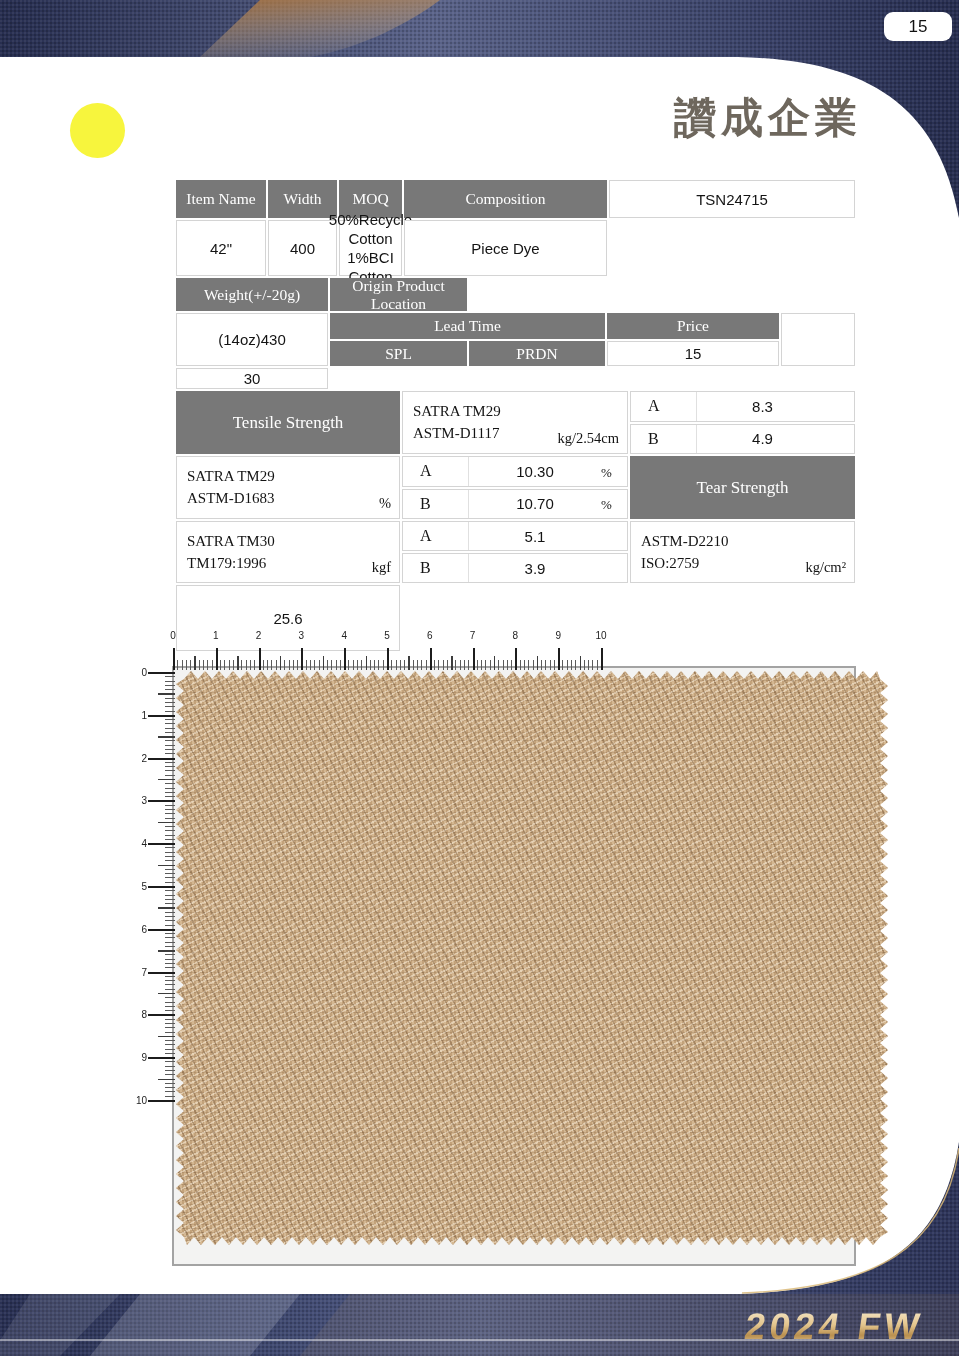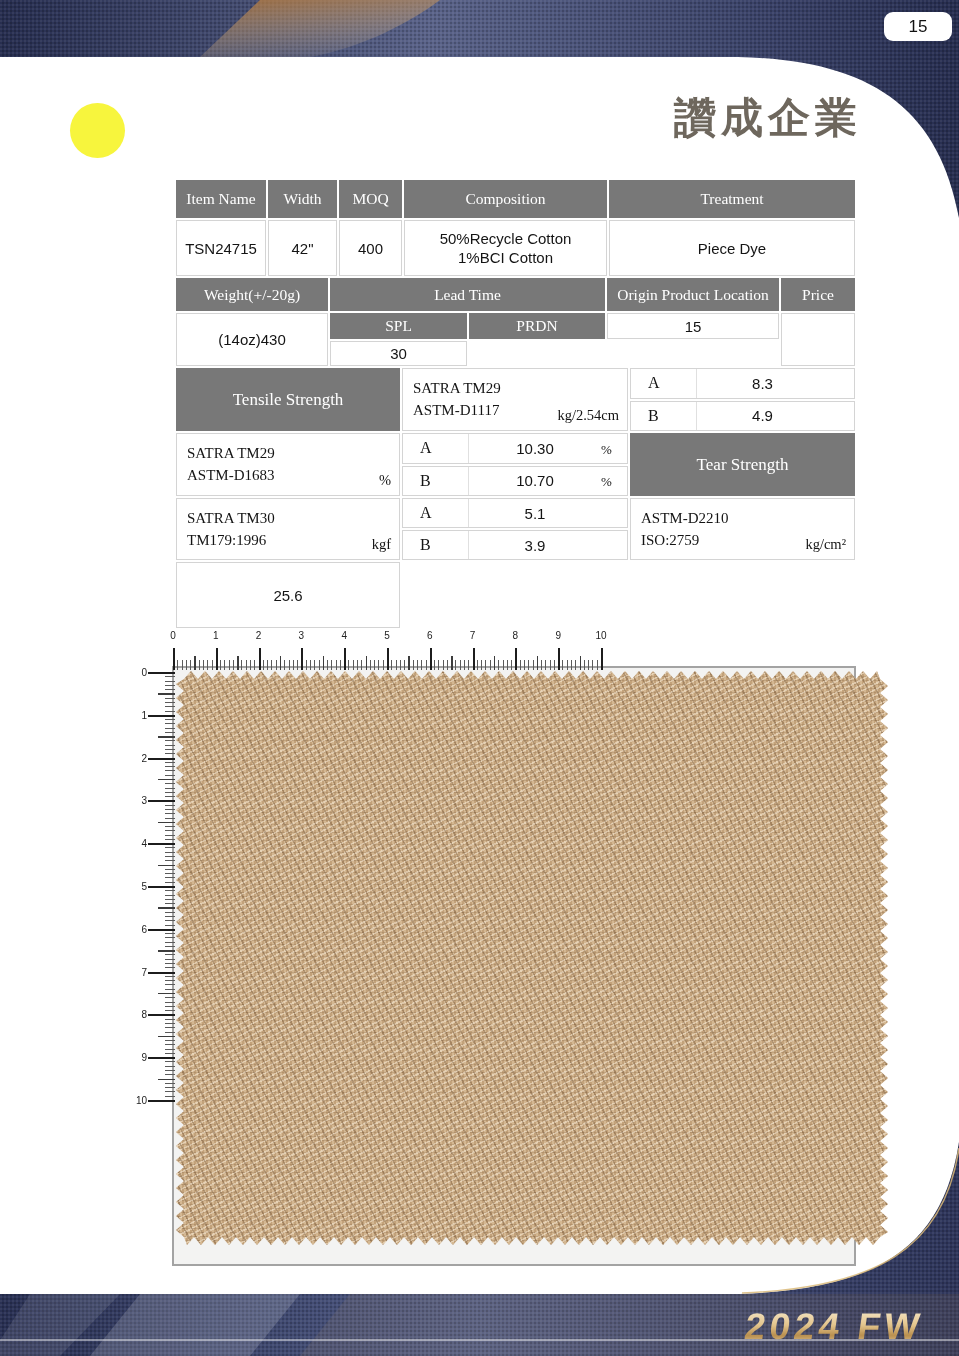--- a/index.html
+++ b/index.html
@@ -121,35 +121,34 @@
 
   <div class="accent-dot"></div>
   <div class="brand-cn">讚成企業</div>
 
   <div class="spec">
     <div class="sec1">
       <div class="gcell">Item Name</div>
       <div class="gcell">Width</div>
       <div class="gcell">MOQ</div>
       <div class="gcell">Composition</div>
-      <div class="gcell">Treatment</div>
       <div class="wcell">TSN24715</div>
       <div class="wcell">42"</div>
       <div class="wcell">400</div>
       <div class="wcell">
         <span>50%Recycle Cotton</span>
         <span>1%BCI Cotton</span>
       </div>
       <div class="wcell">Piece Dye</div>
     </div>
 
     <div class="sec2">
       <div class="gcell">Weight(+/-20g)</div>
+      <div class="gcell">Origin Product Location</div>
       <div class="gcell lead-h">Lead Time</div>
-      <div class="gcell">Origin Product Location</div>
       <div class="gcell">Price</div>
       <div class="wcell span-r23">(14oz)430</div>
       <div class="gcell">SPL</div>
       <div class="gcell">PRDN</div>
       <div class="wcell price-v"></div>
       <div class="wcell">15</div>
       <div class="wcell">30</div>
     </div>
 
     <div class="tests">

